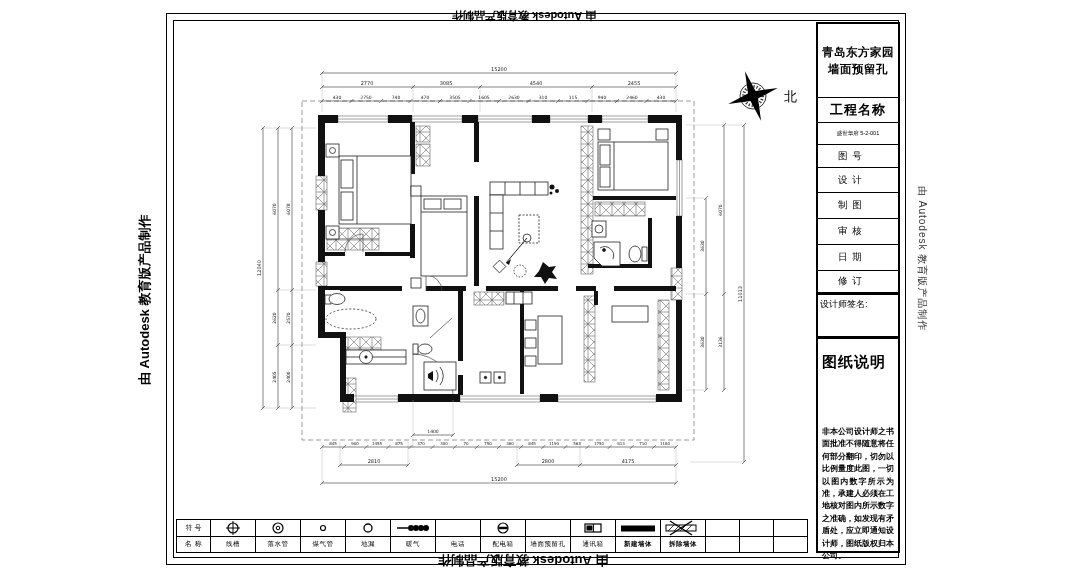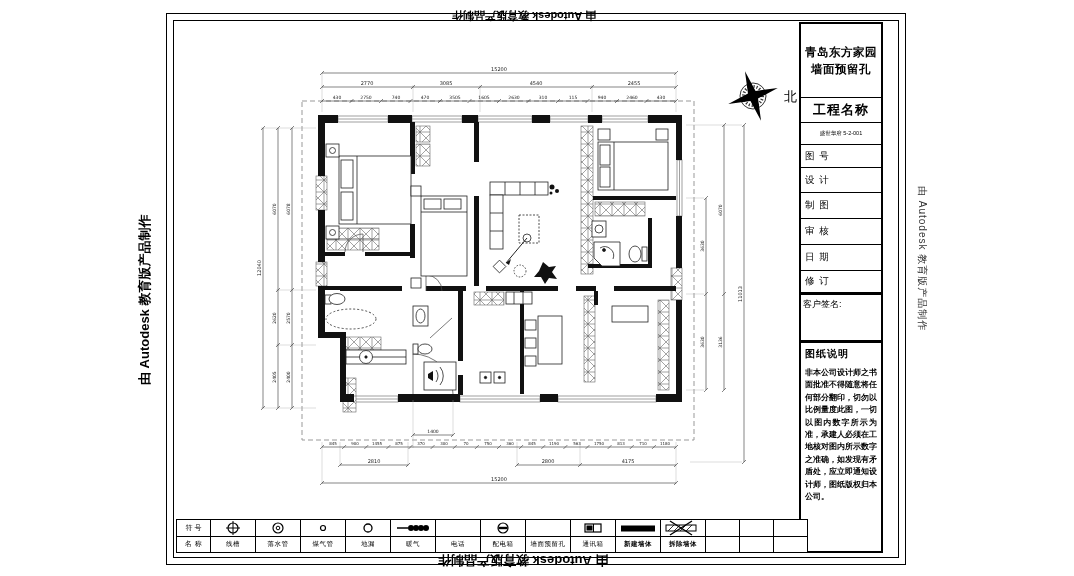--- a/index.html
+++ b/index.html
@@ -12,32 +12,32 @@
   .frame-inner { position:absolute; left:173px; top:20px; width:726px; height:538px; border:1px solid #000; }
 
   
   .wm { position:absolute; white-space:nowrap; color:#000; }
   .wm-top    { left:452px; top:8px;  font-size:11px; font-weight:bold; transform:rotate(180deg); }
   .wm-bottom { left:438px; top:551px; font-size:13px; font-weight:bold; transform:rotate(180deg); }
   .wm-left   { left:136px; top:385px; font-size:13px; font-weight:bold; transform:rotate(-90deg); transform-origin:0 0; }
   .wm-right  { left:929px; top:186px; font-size:10px; color:#333; letter-spacing:1px; transform:rotate(90deg); transform-origin:0 0; }
 
   
-  .tb { position:absolute; left:799px; top:22px; width:84px; height:531px; border:2px solid #000; display:flex; flex-direction:column; background:#fff; }
+  .tb { position:absolute; left:816px; top:22px; width:84px; height:531px; border:2px solid #000; display:flex; flex-direction:column; background:#fff; }
   .tb-row { border-bottom:1px solid #000; display:flex; align-items:center; }
   .tb-company { height:74px; flex-direction:column; justify-content:center; font-weight:bold; font-size:11.5px; letter-spacing:0.5px; line-height:1.4; text-align:center; }
   .tb-projlabel { height:25px; justify-content:center; font-weight:bold; font-size:13px; letter-spacing:1px; }
   .tb-projname  { height:22px; justify-content:center; font-size:5.5px; }
-  .tb-field { height:25px; font-size:9.5px; padding-left:4px; letter-spacing:1px; }
+  .tb-field { height:25px; font-size:9.5px; padding-left:20px; letter-spacing:1px; }
   .tb-f1{height:23px} .tb-f3{height:26px} .tb-f4{height:26px} .tb-f5{height:26px} .tb-f6{height:22px}
   .tb-sign { align-items:flex-start; font-size:9px; padding:3px 2px; border-top:2px solid #000; }
   .tb-sign1 { height:44px; } .tb-sign2 { height:48px; }
   .tb-notes { height:170px; border-top:2px solid #000; border-bottom:none; flex-direction:column; align-items:stretch; }
-  .tb-notes-title { font-size:10px; font-weight:bold; padding:4px 4px 4px 4px; letter-spacing:1px; }
-  .tb-notes-body { font-size:8px; font-weight:600; line-height:1.55; padding:2px 4px; text-align:justify; }
+  .tb-notes-title { font-size:15px; font-weight:bold; padding:14px 4px 4px 4px; letter-spacing:1px; }
+  .tb-notes-body { font-size:8px; font-weight:600; line-height:1.55; padding:2px 4px; text-align:justify;margin-top:48px; }
 
   
   .legend { position:absolute; left:176px; top:519px; width:632px; height:34px; border:1.5px solid #000; display:flex; background:#fff; }
   .lg-col { border-right:1px solid #000; display:flex; flex-direction:column; }
   .lg-col:last-child { border-right:none; }
   .lg-head { width:34px; }
   .lg-item { width:45px; }
   .lg-fill { flex:1; }
   .lg-sym { height:17px; border-bottom:1px solid #000; display:flex; align-items:center; justify-content:center; }
   .lg-name { height:14px; display:flex; align-items:center; justify-content:center; font-size:6.5px; letter-spacing:0.5px; }
@@ -374,21 +374,21 @@
       <span>墙面预留孔</span>
     </div>
     <div class="tb-row tb-projlabel">工程名称</div>
     <div class="tb-row tb-projname">盛世华府 5-2-001</div>
     <div class="tb-row tb-field tb-f1">图 号</div>
     <div class="tb-row tb-field">设 计</div>
     <div class="tb-row tb-field tb-f3">制 图</div>
     <div class="tb-row tb-field tb-f4">审 核</div>
     <div class="tb-row tb-field tb-f5">日 期</div>
     <div class="tb-row tb-field tb-f6">修 订</div>
-    <div class="tb-row tb-sign tb-sign2">客户签名:</div>
+    <div class="tb-row tb-sign tb-sign1">设计师签名:</div>
     <div class="tb-row tb-notes">
       <div class="tb-notes-title">图纸说明</div>
       <div class="tb-notes-body">非本公司设计师之书面批准不得随意将任何部分翻印，切勿以比例量度此图，一切以图内数字所示为准，承建人必须在工地核对图内所示数字之准确，如发现有矛盾处，应立即通知设计师，图纸版权归本公司。</div>
     </div>
   </div>
 
   <div class="legend">
     <div class="lg-col lg-head">
       <div class="lg-sym">符 号</div>
       <div class="lg-name">名 称</div>

